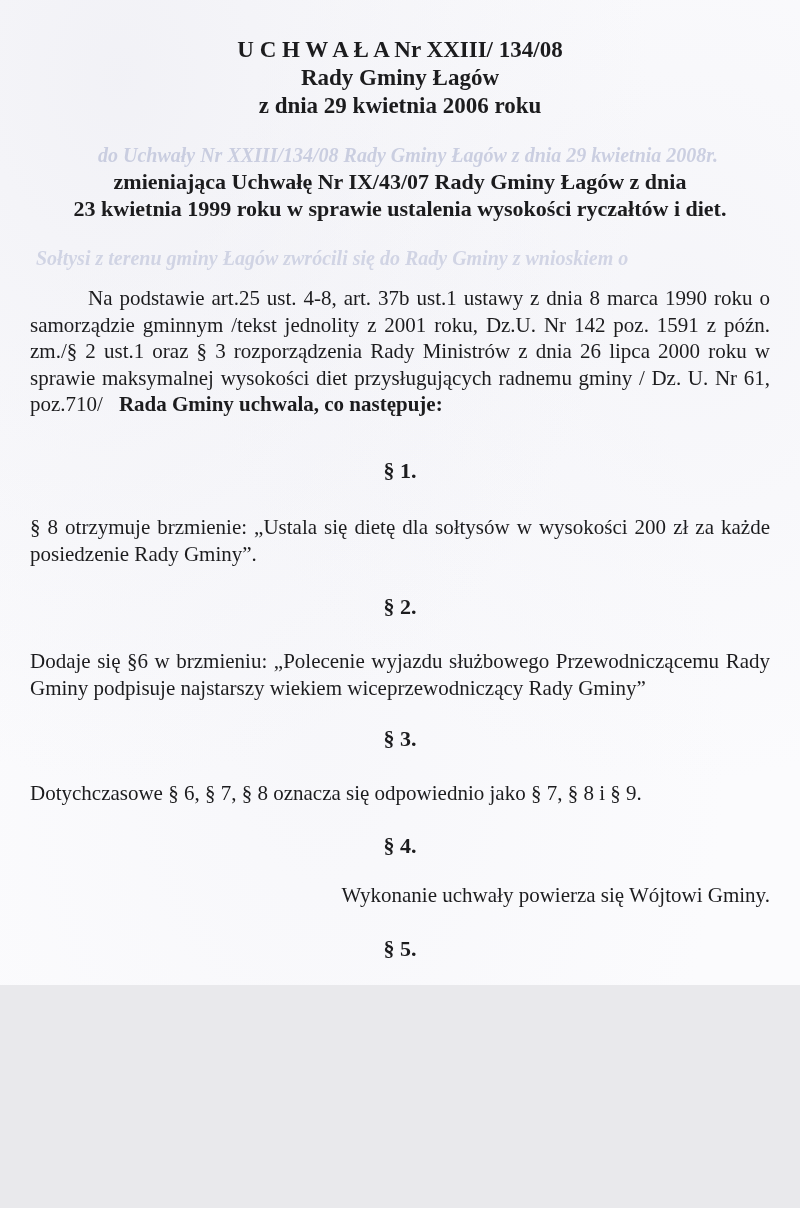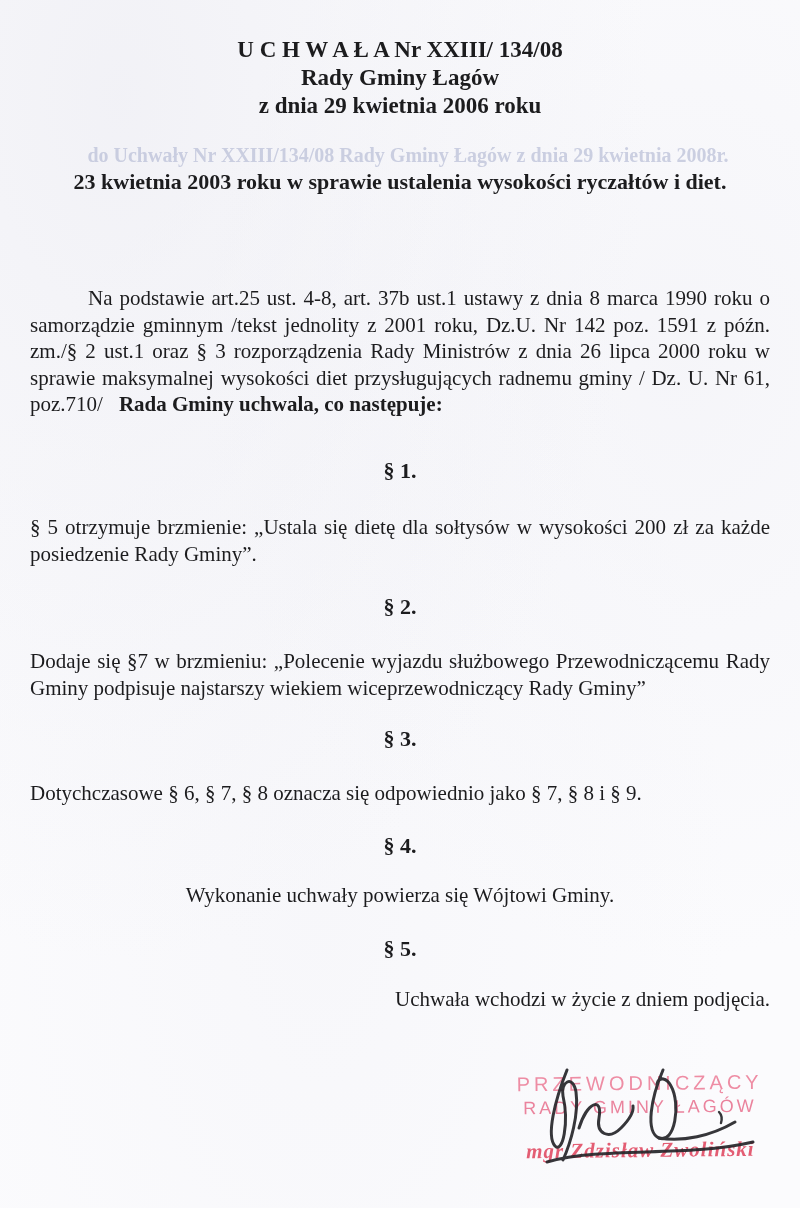--- a/index.html
+++ b/index.html
@@ -2,53 +2,53 @@
 <html><head>
 <meta charset="utf-8">
 <style>
   html,body{margin:0;padding:0;}
   body{
     width:800px;height:1208px;
     font-family:"Liberation Serif", serif;
     background:#e9e9ec;
   }
   .page{
-    position:relative;width:800px;height:1208px;overflow:hidden;
+    position:relative;width:800px;height:985px;overflow:hidden;
     background:
       radial-gradient(ellipse at 15% 8%, rgba(230,230,238,.45), rgba(0,0,0,0) 55%),
       radial-gradient(ellipse at 85% 30%, rgba(235,235,242,.35), rgba(0,0,0,0) 50%),
       radial-gradient(ellipse at 40% 75%, rgba(238,238,244,.30), rgba(0,0,0,0) 60%),
       #fbfbfd;
     color:#1c1c1e;
   }
   .abs{position:absolute;}
   .center{text-align:center;}
   .title-block{top:36px;left:30px;width:740px;font-weight:bold;font-size:23px;line-height:28px;}
   .title-block span{display:block;}
   .ghost{
     color:#b4bad4;filter:blur(0.6px);font-weight:bold;
-    white-space:nowrap;z-index:1;
+    white-space:nowrap;z-index:1;font-style:italic;
   }
   .ghost-1{top:144px;left:28px;width:760px;font-size:20px;opacity:.65;text-align:center;}
   .ghost-2{top:247px;left:36px;font-size:20px;opacity:.55;}
   .ghost-3{top:278px;left:36px;font-size:20px;opacity:.28;}
   .subtitle{top:168px;left:30px;width:740px;font-weight:bold;font-size:22px;line-height:27px;z-index:2;}
   .subtitle span{display:block;}
   .preamble{
     top:264px;left:30px;width:740px;font-size:21px;line-height:26.5px;
     text-align:justify;text-indent:58px;z-index:2;
   }
   .preamble b{margin-left:16px;}
   .sec-head{left:30px;width:740px;text-align:center;font-weight:bold;font-size:22px;z-index:2;}
   .sec-body{left:30px;width:740px;font-size:21px;line-height:27px;z-index:2;}
   .just{text-align:justify;}
   .s1-head{top:458px;} .s1-body{top:514px;}
   .s2-head{top:594px;} .s2-body{top:648px;}
   .s3-head{top:726px;} .s3-body{top:780px;}
-  .s4-head{top:833px;} .s4-body{top:882px;text-align:center;}
+  .s4-head{top:833px;} .s4-body{top:882px;text-align:right;}
   .s5-head{top:936px;} .s5-body{top:986px;text-align:right;}
   .stamp{
     top:1072px;left:505px;width:270px;text-align:center;z-index:3;
     transform:rotate(-0.6deg);
   }
   .stamp-line1{color:#ec7a95;font-family:"Liberation Sans",sans-serif;font-size:20px;letter-spacing:4px;opacity:.85;}
   .stamp-line2{color:#e86f8d;font-family:"Liberation Sans",sans-serif;font-size:18px;letter-spacing:3px;margin-top:2px;opacity:.85;}
   .stamp-name{color:#e25068;font-style:italic;font-weight:bold;font-size:21px;margin-top:20px;letter-spacing:1px;opacity:.92;}
   .sig{top:1056px;left:513px;z-index:4;}
 </style>
@@ -59,31 +59,33 @@
 
   <div class="abs title-block center">
     <span>U C H W A Ł A  Nr XXIII/ 134/08</span>
     <span>Rady Gminy Łagów</span>
     <span>z dnia 29 kwietnia 2006 roku</span>
   </div>
 
   <div class="abs ghost ghost-1">do Uchwały Nr XXIII/134/08 Rady Gminy Łagów z dnia 29 kwietnia 2008r.</div>
 
   <div class="abs subtitle center">
-    <span>23 kwietnia 2003 roku w sprawie ustalenia wysokości ryczałtów i diet.</span>
+    <span>zmieniająca Uchwałę Nr IX/43/07 Rady Gminy Łagów z dnia</span>
+    <span>23 kwietnia 1999 roku w sprawie ustalenia wysokości ryczałtów i diet.</span>
   </div>
 
+  <div class="abs ghost ghost-2">Sołtysi z terenu gminy Łagów zwrócili się do Rady Gminy z wnioskiem o</div>
 
   <p class="abs preamble"><span>Na podstawie art.25 ust. 4-8, art. 37b ust.1 ustawy z dnia 8 marca 1990 roku o samorządzie gminnym /tekst jednolity z 2001 roku, Dz.U. Nr 142 poz. 1591 z późn. zm./§ 2 ust.1 oraz § 3 rozporządzenia Rady Ministrów z dnia 26 lipca 2000 roku w sprawie maksymalnej wysokości diet przysługujących radnemu gminy / Dz. U. Nr 61, poz.710/</span><b>Rada Gminy uchwala, co następuje:</b></p>
 
   <div class="abs sec-head s1-head">§ 1.</div>
-  <div class="abs sec-body s1-body just">§ 5 otrzymuje brzmienie: „Ustala się dietę dla sołtysów w wysokości 200 zł  za każde posiedzenie Rady Gminy”.</div>
+  <div class="abs sec-body s1-body just">§ 8 otrzymuje brzmienie: „Ustala się dietę dla sołtysów w wysokości 200 zł  za każde posiedzenie Rady Gminy”.</div>
 
   <div class="abs sec-head s2-head">§ 2.</div>
-  <div class="abs sec-body s2-body just">Dodaje się §7 w brzmieniu: „Polecenie wyjazdu służbowego Przewodniczącemu Rady Gminy podpisuje najstarszy wiekiem wiceprzewodniczący Rady Gminy”</div>
+  <div class="abs sec-body s2-body just">Dodaje się §6 w brzmieniu: „Polecenie wyjazdu służbowego Przewodniczącemu Rady Gminy podpisuje najstarszy wiekiem wiceprzewodniczący Rady Gminy”</div>
 
   <div class="abs sec-head s3-head">§ 3.</div>
   <div class="abs sec-body s3-body">Dotychczasowe § 6, § 7, § 8 oznacza się odpowiednio jako § 7, § 8 i § 9.</div>
 
   <div class="abs sec-head s4-head">§ 4.</div>
   <div class="abs sec-body s4-body">Wykonanie uchwały powierza się Wójtowi Gminy.</div>
 
   <div class="abs sec-head s5-head">§ 5.</div>
   <div class="abs sec-body s5-body">Uchwała wchodzi w życie z dniem podjęcia.</div>
 

